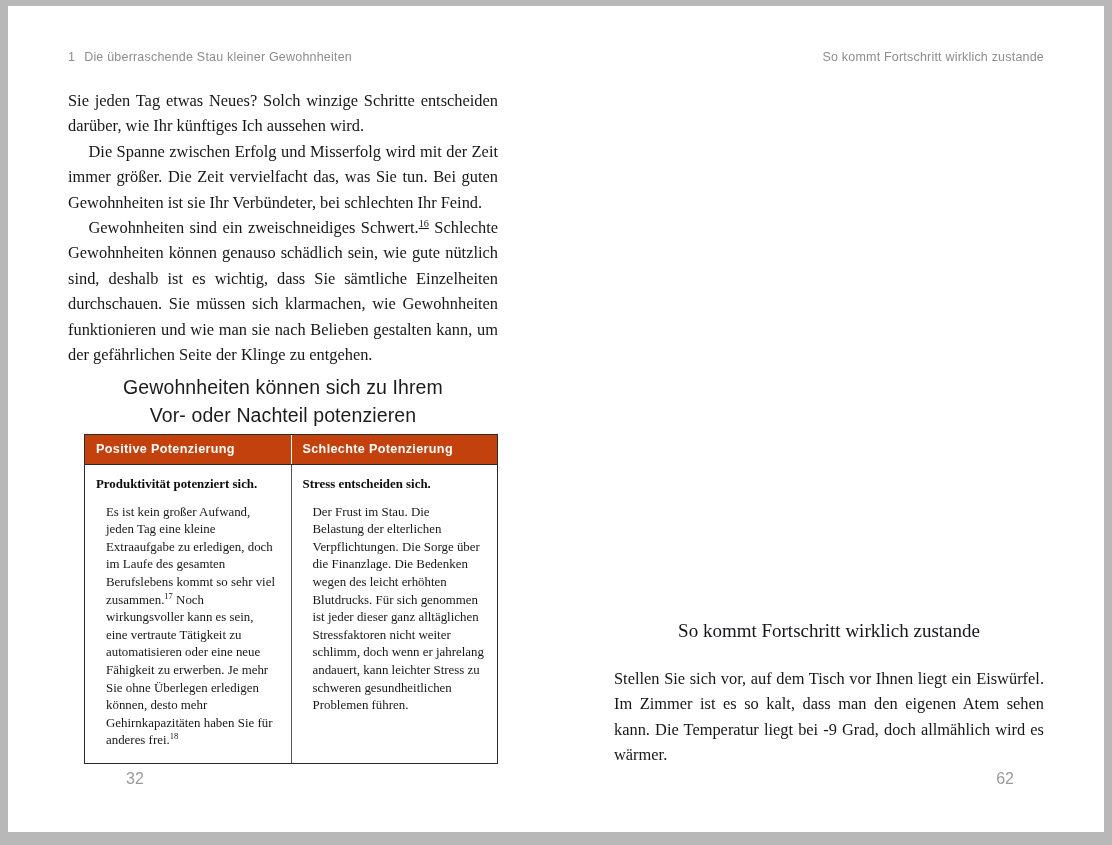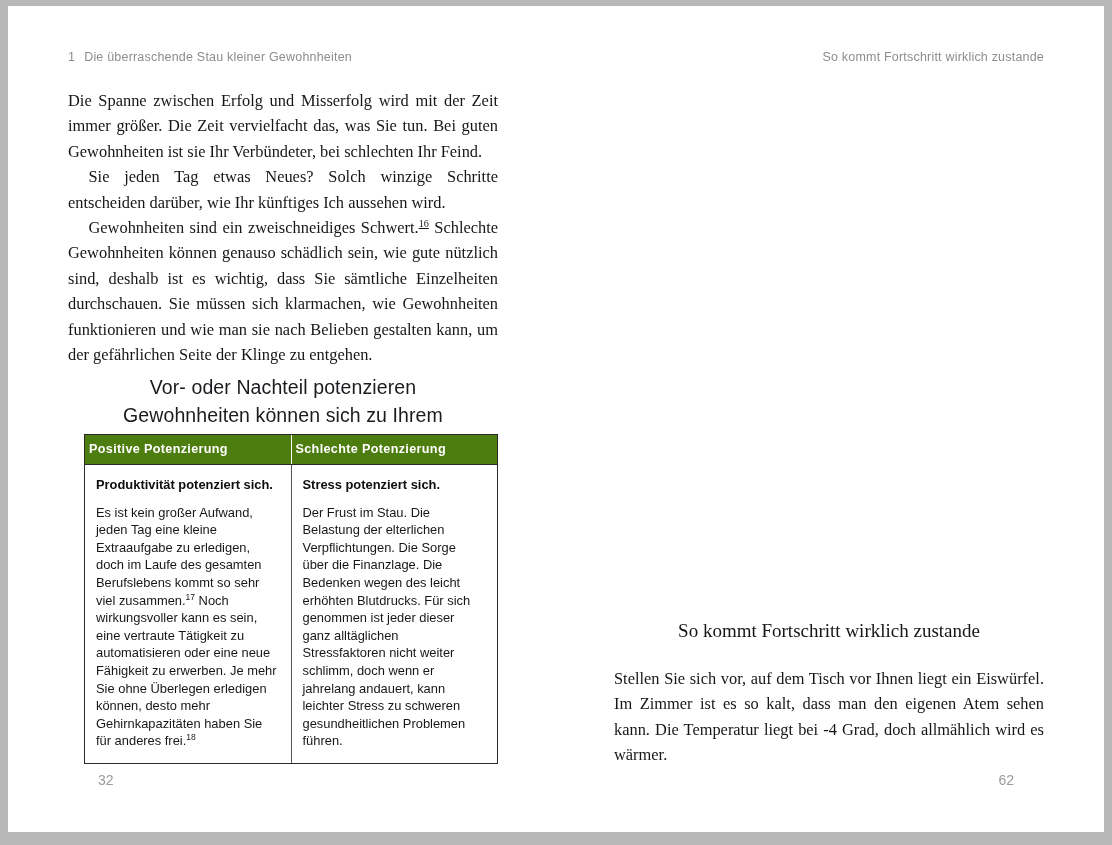--- a/index.html
+++ b/index.html
@@ -45,22 +45,23 @@
     white-space: nowrap;
   }
   .running-head-left  { left: 60px; }
   .running-head-right { right: 60px; }
   .rh-num { margin-right: 9px; }
 
   
   .folio {
     position: absolute;
     bottom: 44px;
-    font-size: 14px;
+    font-size: 16px;
     color: #9a9a9a;
+    margin-left: 28px;
   }
   .folio-left  { left: 90px; }
   .folio-right { right: 90px; }
 
   
   .body-block {
     position: absolute;
     left: 60px;
     right: 58px;
     font-family: "Liberation Serif", serif;
@@ -116,112 +117,112 @@
     background: #fff;
   }
   #table-left  { left: 76px;  top: 428px; width: 414px; }
 
   .cmp-table table {
     border-collapse: collapse;
     width: 100%;
     table-layout: fixed;
   }
   .cmp-table th {
-    background: #4d7c0f;
+    background: #c2410c;
     color: #ffffff;
     font-family: "Liberation Sans", sans-serif;
     font-size: 12.6px;
     font-weight: 700;
     letter-spacing: 0.35px;
     text-align: left;
-    padding: 7px 9px 8px 4px;
+    padding: 7px 9px 8px 11px;
     border-right: 1.4px solid #ffffff;
     border-bottom: 1.4px solid #2a2a2a;
     vertical-align: middle;
     height: 13px;
   }
   .cmp-table th:last-child { border-right: none; }
 
   .cmp-table td {
     vertical-align: top;
     padding: 11px 13px 13px 11px;
     border-right: 1.1px solid #555;
-    font-family: Liberation Sans, sans-serif;
+    font-family: Liberation Serif, serif;
     font-size: 12.9px;
     line-height: 17.6px;
     color: #17171a;
   }
   .cmp-table td:last-child { border-right: none; }
 
   .cell-title {
     font-weight: 700;
     color: #0d0d10;
     display: block;
     margin-bottom: 10px;
     line-height: 17.6px;
   }
-  .cell-body { display: block; }
+  .cell-body { display: block; margin-left: 10px; }
   .cell-body sup { font-size: 0.66em; vertical-align: super; line-height: 0; }
 </style>
 </head>
 <body>
 
 <div class="book-canvas">
   <div class="spread">
 
     <div class="page page-left">
 
       <div class="running-head running-head-left">
         <span class="rh-num">1</span><span>Die überraschende Stau kleiner Gewohnheiten</span>
       </div>
 
       <div class="body-block" id="intro-block">
+          <p>Sie jeden Tag etwas Neues? Solch winzige Schritte entscheiden darüber, wie Ihr künftiges Ich aussehen wird.</p>
           <p>Die Spanne zwischen Erfolg und Misserfolg wird mit der Zeit immer größer. Die Zeit vervielfacht das, was Sie tun. Bei guten Gewohnheiten ist sie Ihr Verbündeter, bei schlechten Ihr Feind.</p>
-          <p>Sie jeden Tag etwas Neues? Solch winzige Schritte entscheiden darüber, wie Ihr künftiges Ich aussehen wird.</p>
           <p>Gewohnheiten sind ein zweischneidiges Schwert.<sup>16</sup> Schlechte Gewohnheiten können genauso schädlich sein, wie gute nützlich sind, deshalb ist es wichtig, dass Sie sämtliche Einzelheiten durchschauen. Sie müssen sich klarmachen, wie Gewohnheiten funktionieren und wie man sie nach Belieben gestalten kann, um der gefährlichen Seite der Klinge zu entgehen.</p>
         </div>
 
       <div class="section-heading" id="box-heading">
+        <div>Gewohnheiten können sich zu Ihrem</div>
         <div>Vor- oder Nachteil potenzieren</div>
-        <div>Gewohnheiten können sich zu Ihrem</div>
       </div>
 
       <div class="cmp-table" id="table-left">
         <table>
           <thead>
             <tr>
               <th>Positive Potenzierung</th>
               <th>Schlechte Potenzierung</th>
             </tr>
           </thead>
           <tbody id="table-left-body">
               <tr>
                 <td>
                   <span class="cell-title">Produktivität potenziert sich.</span>
                   <span class="cell-body">Es ist kein großer Aufwand, jeden Tag eine kleine Extraaufgabe zu erledigen, doch im Laufe des gesamten Berufslebens kommt so sehr viel zusammen.<sup>17</sup> Noch wirkungsvoller kann es sein, eine vertraute Tätigkeit zu automatisieren oder eine neue Fähigkeit zu erwerben. Je mehr Sie ohne Überlegen erledigen können, desto mehr Gehirnkapazitäten haben Sie für anderes frei.<sup>18</sup></span>
                 </td>
                 <td>
-                  <span class="cell-title">Stress potenziert sich.</span>
+                  <span class="cell-title">Stress entscheiden sich.</span>
                   <span class="cell-body">Der Frust im Stau. Die Belastung der elterlichen Verpflichtungen. Die Sorge über die Finanzlage. Die Bedenken wegen des leicht erhöhten Blutdrucks. Für sich genommen ist jeder dieser ganz alltäglichen Stressfaktoren nicht weiter schlimm, doch wenn er jahrelang andauert, kann leichter Stress zu schweren gesundheitlichen Problemen führen.</span>
                 </td>
               </tr>
             </tbody>
         </table>
       </div>
 
       <div class="folio folio-left">32</div>
     </div>
 
     <div class="page page-right">
 
       <div class="running-head running-head-right">So kommt Fortschritt wirklich zustande</div>
 
       <div class="section-heading-serif" id="progress-heading">So kommt Fortschritt wirklich zustande</div>
 
       <div class="body-block" id="progress-body">
-          <p>Stellen Sie sich vor, auf dem Tisch vor Ihnen liegt ein Eiswürfel. Im Zimmer ist es so kalt, dass man den eigenen Atem sehen kann. Die Temperatur liegt bei -4 Grad, doch allmählich wird es wärmer.</p>
+          <p>Stellen Sie sich vor, auf dem Tisch vor Ihnen liegt ein Eiswürfel. Im Zimmer ist es so kalt, dass man den eigenen Atem sehen kann. Die Temperatur liegt bei -9 Grad, doch allmählich wird es wärmer.</p>
         </div>
 
       <div class="folio folio-right">62</div>
     </div>
 
   </div>
 </div>
 
 </body></html>

